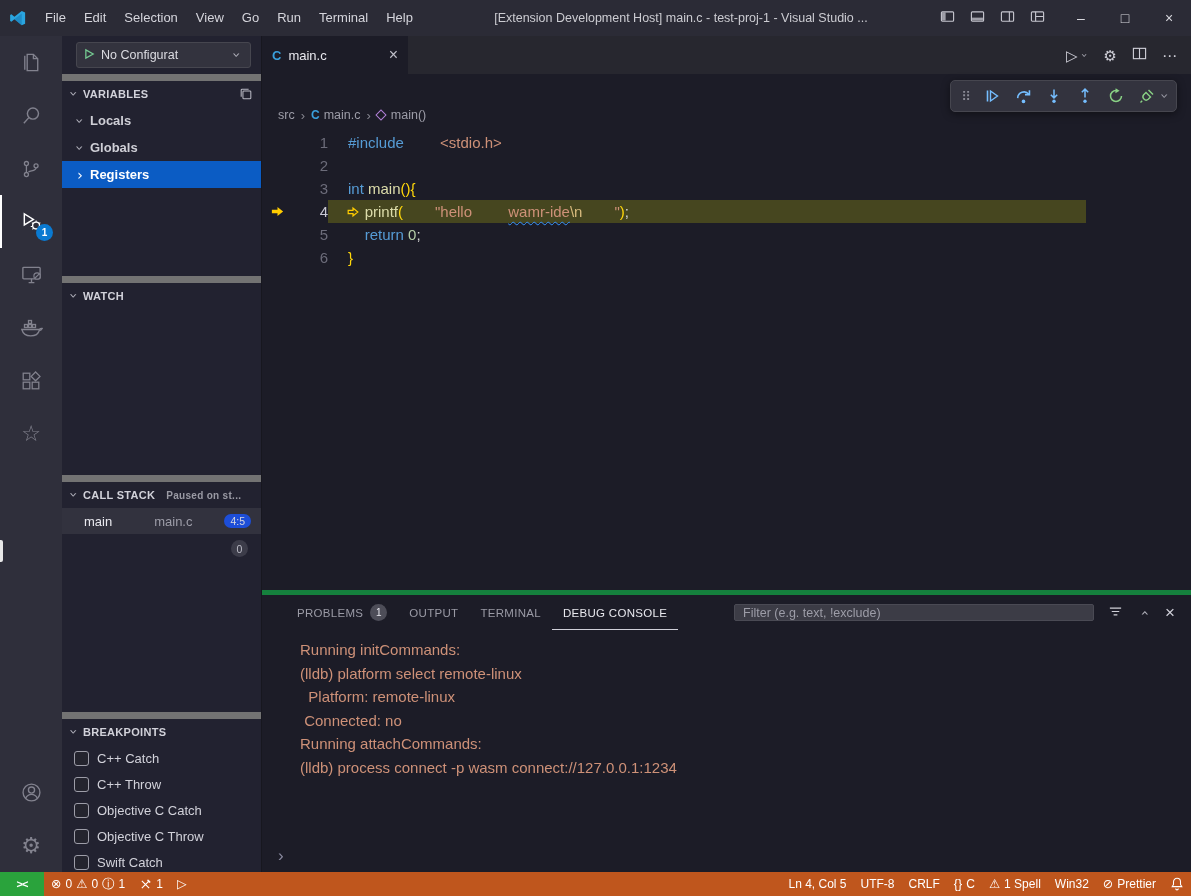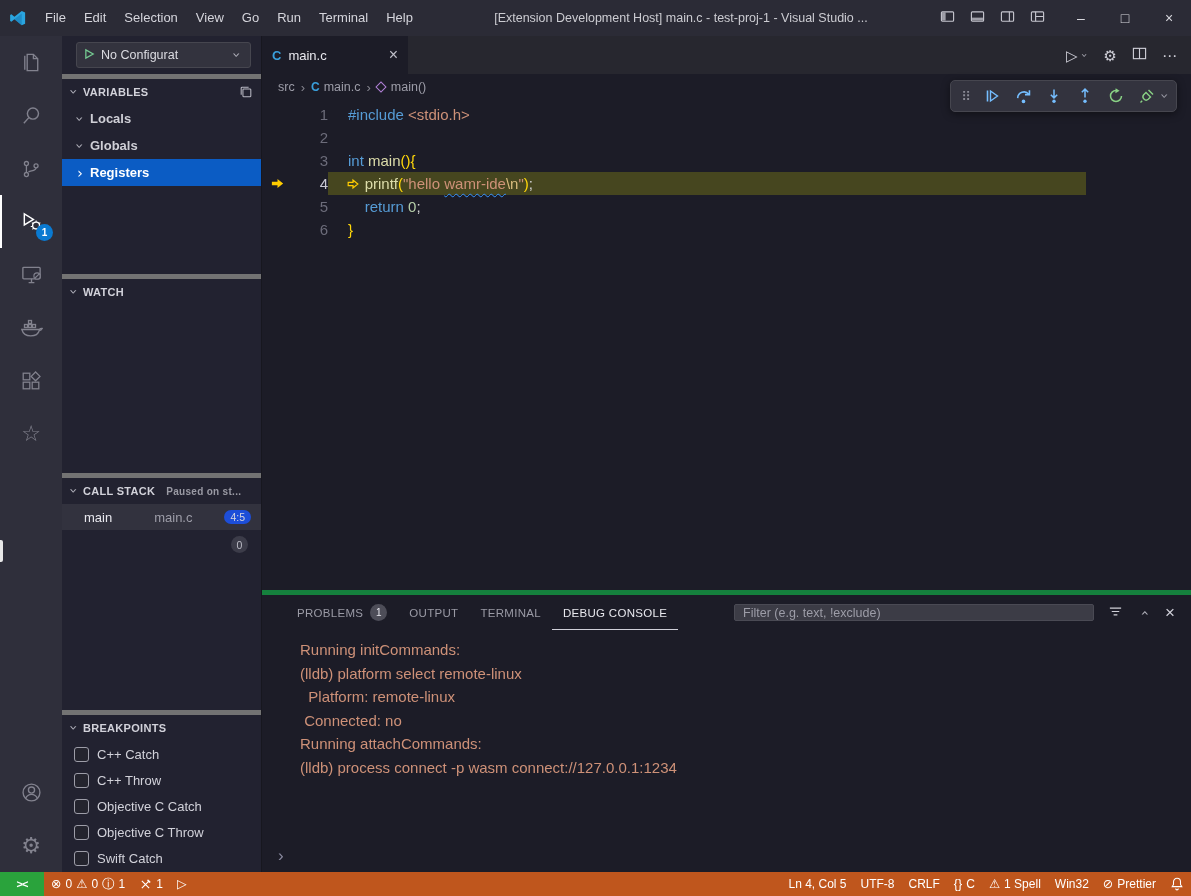--- a/index.html
+++ b/index.html
@@ -25,21 +25,21 @@
   .ab-glyph{font-size:22px;line-height:1;}
   .ab-badge{position:absolute;right:9px;bottom:7px;min-width:17px;height:17px;border-radius:50%;background:#0a7ad1;color:#fff;font-size:10px;font-weight:700;display:flex;align-items:center;justify-content:center;}
   .ab-bottom{margin-top:auto;}
 
   
   .sidebar{width:200px;background:#222230;display:flex;flex-direction:column;border-right:1px solid #17171f;min-height:0;}
   .sb-top{flex:0 0 38px;display:flex;align-items:center;padding:0 10px 0 14px;}
   .config-dd{flex:1;height:26px;background:#33333e;border:1px solid #46464f;border-radius:3px;display:flex;align-items:center;padding:0 7px;gap:6px;}
   .config-play{color:#74c991;font-size:12px;line-height:1;}
   .config-label{flex:1;font-size:12.5px;color:#dcdce2;white-space:nowrap;overflow:hidden;}
-  .section{display:flex;flex-direction:column;border-top:5px solid #737373;}
+  .section{display:flex;flex-direction:column;border-top:7px solid #737373;}
   .section-header{flex:0 0 26px;display:flex;align-items:center;padding:0 8px 0 6px;gap:3px;font-size:11px;font-weight:700;color:#d2d2da;letter-spacing:.3px;}
   .hdr-spacer{flex:1;}
   .collapse-all{color:#b9b9c3;display:flex;align-items:center;}
   .tree-row{height:27px;flex:0 0 27px;display:flex;align-items:center;padding-left:12px;gap:4px;font-size:13px;color:#cfcfd6;font-weight:700;}
   .tree-row.selected{background:#0b5cc4;color:#fff;}
   .chev{display:inline-block;width:12px;text-align:center;color:#b0b0ba;font-size:14px;line-height:1;font-family:"DejaVu Sans",sans-serif;font-weight:400;}
   .chev.down{transform:rotate(90deg);}
   .chev.up{transform:rotate(-90deg);}
   .cs-status{margin-left:8px;font-weight:700;font-size:10px;color:#9a9aa4;white-space:nowrap;overflow:hidden;}
   .cs-frame{flex:0 0 26px;height:26px;background:#32323e;display:flex;align-items:center;padding:0 10px 0 22px;font-size:13px;}
@@ -56,34 +56,34 @@
 
   
   .editor-col{flex:1;display:flex;flex-direction:column;min-width:0;background:#1c1c27;position:relative;}
   .tabbar{flex:0 0 38px;background:#27272f;display:flex;align-items:stretch;}
   .tab{width:146px;background:#1c1c27;display:flex;align-items:center;padding:0 10px;gap:7px;color:#e8e8ee;font-size:13px;}
   .tab-c-icon,.bc-c{color:#3aa0dc;font-weight:700;font-size:13px;}
   .tab-close{margin-left:auto;color:#c0c0ca;font-size:16px;line-height:1;}
   .tab-actions{margin-left:auto;display:flex;align-items:center;gap:15px;padding-right:14px;color:#cfcfd8;}
   .ta-run{display:flex;align-items:center;gap:2px;}
   .ta-glyph{font-size:15px;line-height:1;}
-  .breadcrumbs{flex:0 0 26px;display:flex;align-items:center;padding-left:16px;gap:6px;font-size:12.5px;color:#9d9da8;}
+  .breadcrumbs{flex:0 0 26px;display:flex;align-items:center;padding-left:16px;gap:6px;font-size:12.5px;color:#9d9da8;margin-top:28px;}
   .bc-item{display:flex;align-items:center;}
   .bc-sep{color:#84848e;font-size:13px;}
   .bc-c{font-size:12px;margin-right:4px;}
   .bc-sym{width:8px;height:8px;border:1.4px solid #b180d7;transform:rotate(45deg);display:inline-block;margin-right:6px;}
 
   .code-area{flex:1;position:relative;font-family:"DejaVu Sans Mono",monospace;font-size:15px;line-height:23px;padding-top:3px;overflow:hidden;}
   .code-line{display:flex;height:23px;position:relative;}
   .glyph{width:30px;flex:0 0 30px;display:flex;align-items:center;justify-content:center;}
   .line-num{width:36px;flex:0 0 36px;text-align:right;color:#6c6c7a;}
   .line-num.active{color:#c9c9d4;}
   .line-content{white-space:pre;padding-left:20px;flex:1;color:#d4d4d4;position:relative;}
   .code-line.current .line-content{background:rgba(255,255,0,.19);margin-right:105px;}
-  .tok.kw{color:#569cd6;} .tok.fn{color:#dcdcaa;} .tok.str{color:#ce9178;}
+  .tok.kw{color:#569cd6;} .tok.fn{color:#dcdcaa;} .tok.str{color:#ce9178;margin-left:32px;}
   .tok.esc{color:#d7ba7d;} .tok.brk{color:#ffd70a;} .tok.num{color:#b5cea8;} .tok.plain{color:#d4d4d4;}
   .squiggle{text-decoration:underline;text-decoration-style:wavy;text-decoration-color:#3794ff;text-decoration-thickness:1px;text-underline-offset:4px;}
   .inline-ip{display:inline-block;width:0;position:relative;}
   .inline-ip svg{position:absolute;left:-19px;top:-12px;}
 
   .debug-toolbar{position:absolute;top:44px;right:14px;background:#33333e;border:1px solid #46464f;border-radius:5px;box-shadow:0 2px 8px rgba(0,0,0,.45);display:flex;align-items:center;height:32px;padding:0 6px;gap:3px;z-index:6;}
   .dt-btn{width:28px;height:26px;display:flex;align-items:center;justify-content:center;border-radius:4px;}
   .dt-grip{color:#8a8a95;font-size:13px;width:18px;}
   .dt-chev{width:10px;margin-left:-4px;color:#9a9aa5;}
 

